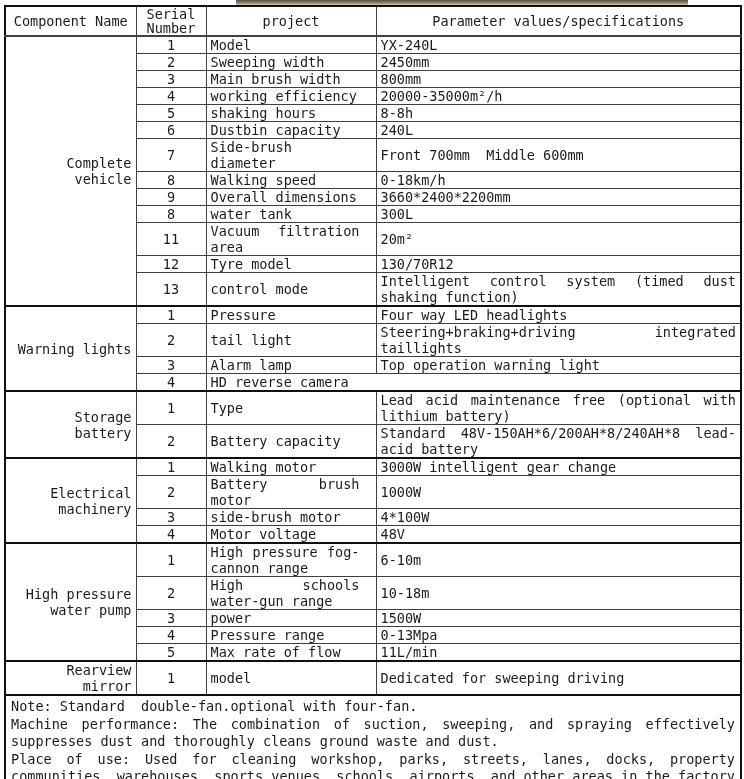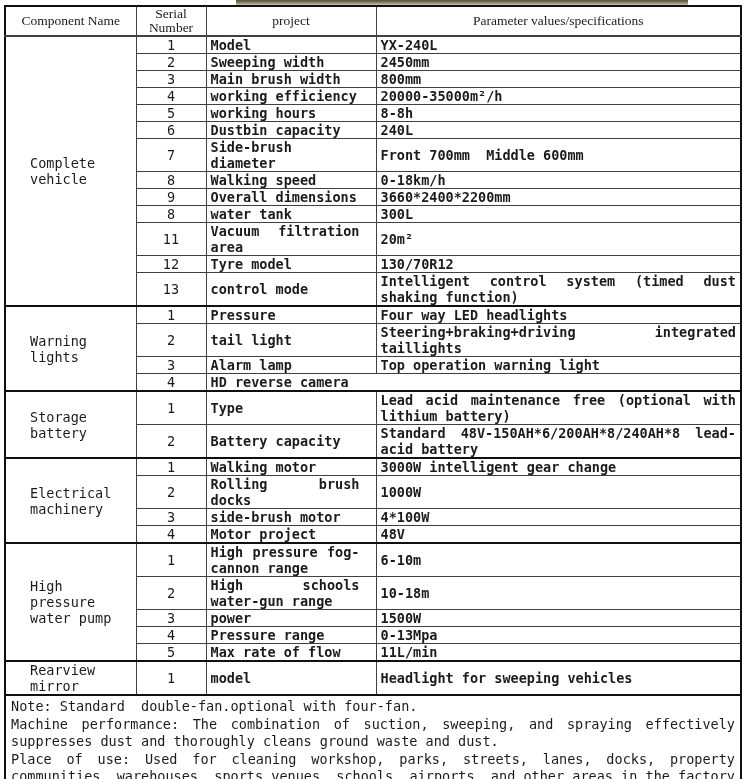--- a/index.html
+++ b/index.html
@@ -23,29 +23,29 @@
   col.c3{width:170px}
   col.c4{width:365px}
   th,td{
     border:1px solid #404040;
     padding:0 4px;
     vertical-align:middle;
     line-height:16px;
     overflow:hidden;
   }
   thead tr{height:29px}
-  th{font-weight:normal;text-align:center;line-height:14px;border-bottom-width:2px;font-family:Liberation Serif, serif;}
+  th{font-weight:normal;text-align:center;line-height:14px;border-bottom-width:2px;}
   th.comp-h{white-space:nowrap;}
   tbody tr{height:16px}
   tbody tr.tall{height:32px}
   tr.sec td{border-top-width:2px;border-top-color:#101010;}
-  td.comp{text-align:left;padding:0 24px;}
+  td.comp{text-align:right;padding:0 4px;}
   td.serial{text-align:center;}
-  td.proj{text-align:justify;padding:0 16px 0 4px;font-weight:bold;}
-  td.val{text-align:justify;font-weight:bold;}
+  td.proj{text-align:justify;padding:0 16px 0 4px;}
+  td.val{text-align:justify;}
   td.notes{
     height:104px;vertical-align:top;padding:2px 5px 0 5px;
     border-top-width:2px;border-top-color:#101010;
   }
   td.notes p{margin:0;line-height:17.5px;text-align:justify;}
 </style>
 </head>
 <body>
 
 <div class="photo-strip"></div>
@@ -83,21 +83,21 @@
       <td class="proj">Main brush width</td>
       <td class="val">800mm</td>
     </tr>
     <tr>
       <td class="serial">4</td>
       <td class="proj">working efficiency</td>
       <td class="val">20000-35000m²/h</td>
     </tr>
     <tr>
       <td class="serial">5</td>
-      <td class="proj">working hours</td>
+      <td class="proj">shaking hours</td>
       <td class="val">8-8h</td>
     </tr>
     <tr>
       <td class="serial">6</td>
       <td class="proj">Dustbin capacity</td>
       <td class="val">240L</td>
     </tr>
     <tr class="tall">
       <td class="serial">7</td>
       <td class="proj">Side-brush diameter</td>
@@ -168,31 +168,31 @@
     </tr>
 
     <tr class="sec">
       <td class="comp" rowspan="4">Electrical machinery</td>
       <td class="serial">1</td>
       <td class="proj">Walking motor</td>
       <td class="val">3000W intelligent gear change</td>
     </tr>
     <tr class="tall">
       <td class="serial">2</td>
-      <td class="proj">Rolling brush docks</td>
+      <td class="proj">Battery brush motor</td>
       <td class="val">1000W</td>
     </tr>
     <tr>
       <td class="serial">3</td>
       <td class="proj">side-brush motor</td>
       <td class="val">4*100W</td>
     </tr>
     <tr>
       <td class="serial">4</td>
-      <td class="proj">Motor project</td>
+      <td class="proj">Motor voltage</td>
       <td class="val">48V</td>
     </tr>
 
     <tr class="sec tall">
       <td class="comp" rowspan="5">High pressure water pump</td>
       <td class="serial">1</td>
       <td class="proj">High pressure fog-cannon range</td>
       <td class="val">6-10m</td>
     </tr>
     <tr class="tall">
@@ -213,21 +213,21 @@
     <tr>
       <td class="serial">5</td>
       <td class="proj">Max rate of flow</td>
       <td class="val">11L/min</td>
     </tr>
 
     <tr class="sec tall">
       <td class="comp">Rearview mirror</td>
       <td class="serial">1</td>
       <td class="proj">model</td>
-      <td class="val">Headlight for sweeping vehicles</td>
+      <td class="val">Dedicated for sweeping driving</td>
     </tr>
 
     <tr>
       <td class="notes" colspan="4">
         <p>Note: Standard&nbsp; double-fan.optional with four-fan.</p>
         <p>Machine performance: The combination of suction, sweeping, and spraying effectively suppresses dust and thoroughly cleans ground waste and dust.</p>
         <p>Place of use: Used for cleaning workshop, parks, streets, lanes, docks, property communities, warehouses, sports venues, schools, airports, and other areas in the factory area. The cleaning efficiency is 10 times that of the traditional manual cleaning, and one sweeper can replace 8-12 Cleaner.</p>
       </td>
     </tr>
   </tbody>

